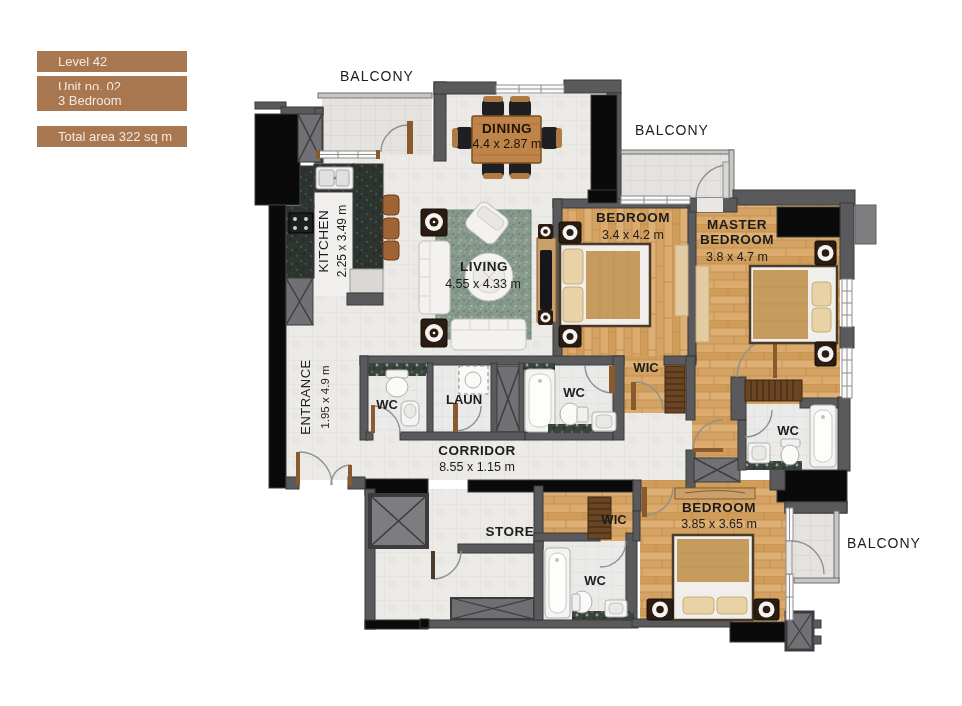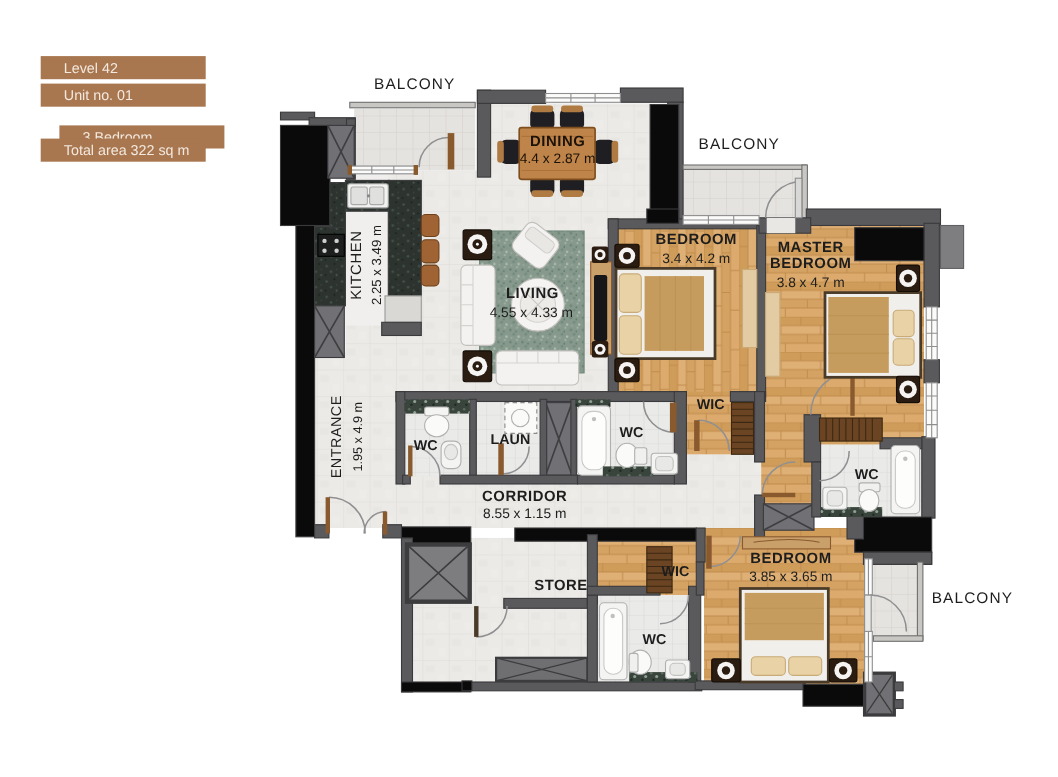--- a/index.html
+++ b/index.html
@@ -5,23 +5,23 @@
 html,body{margin:0;padding:0;background:#ffffff;}
 .page{position:relative;width:962px;height:652px;font-family:"Liberation Sans",sans-serif;text-decoration:underline;}
 .legend{position:absolute;left:37px;width:150px;height:21px;background:#a8764f;color:#f3e9df;font-size:13px;line-height:21px;padding-left:21px;box-sizing:border-box;}
 </style>
 </head>
 <body>
 <div class="page">
 
 <div class="legend" style="top:51px;">Level 42</div>
 
-<div class="legend" style="top:76px;">Unit no. 01</div>
-
-<div class="legend" style="top:114px;margin-left:17px;">3 Bedroom</div>
+<div class="legend" style="top:76px;">Unit no. 02</div>
+
+<div class="legend" style="top:90px;">3 Bedroom</div>
 
 <div class="legend" style="top:126px;">Total area 322 sq m</div>
 <svg width="962" height="706" viewBox="0 0 962 706" style="position:absolute;left:0;top:0;" xmlns="http://www.w3.org/2000/svg">
 <defs>
 <pattern id="tile" width="24" height="24" patternUnits="userSpaceOnUse">
   <rect width="24" height="24" fill="#eceae7"></rect>
   <path d="M0 0H24M0 0V24" stroke="#dfdcd7" stroke-width="1" fill="none"></path>
   <rect x="3" y="5" width="8" height="6" fill="#e8e6e2"></rect>
   <rect x="14" y="13" width="7" height="8" fill="#eeece9"></rect>
 </pattern>

